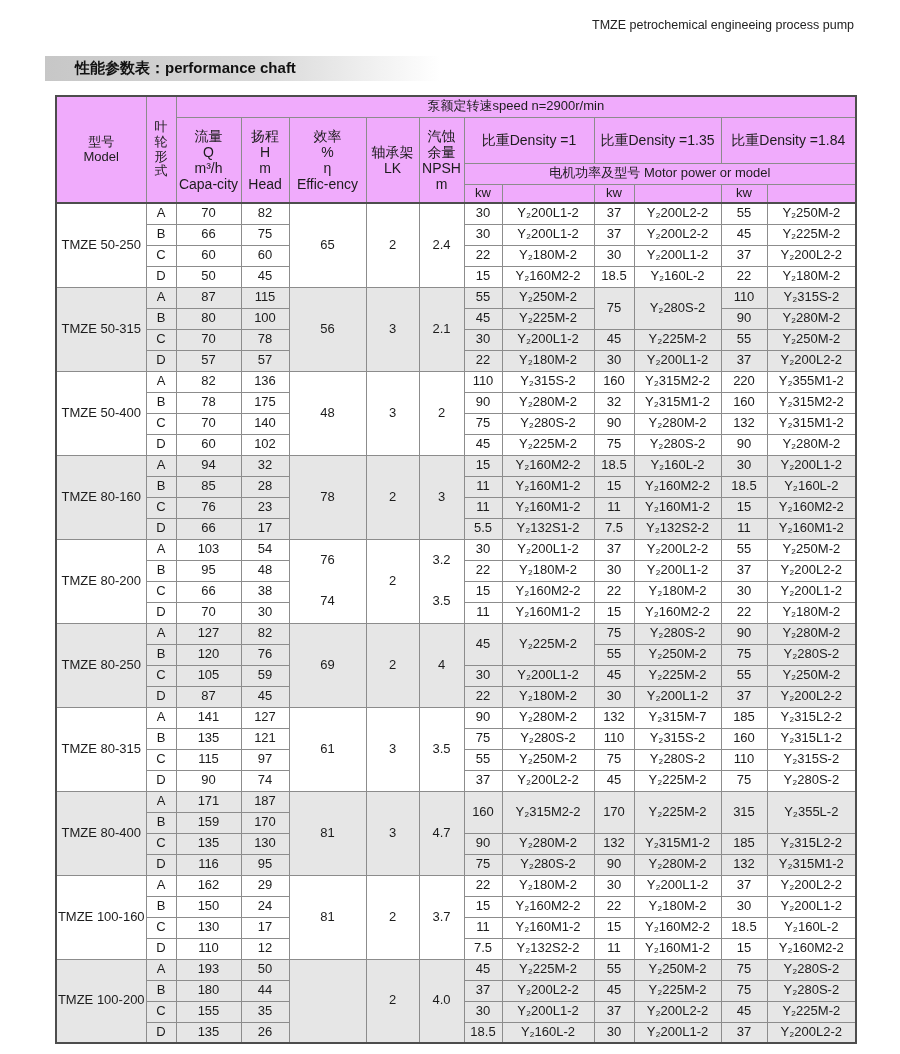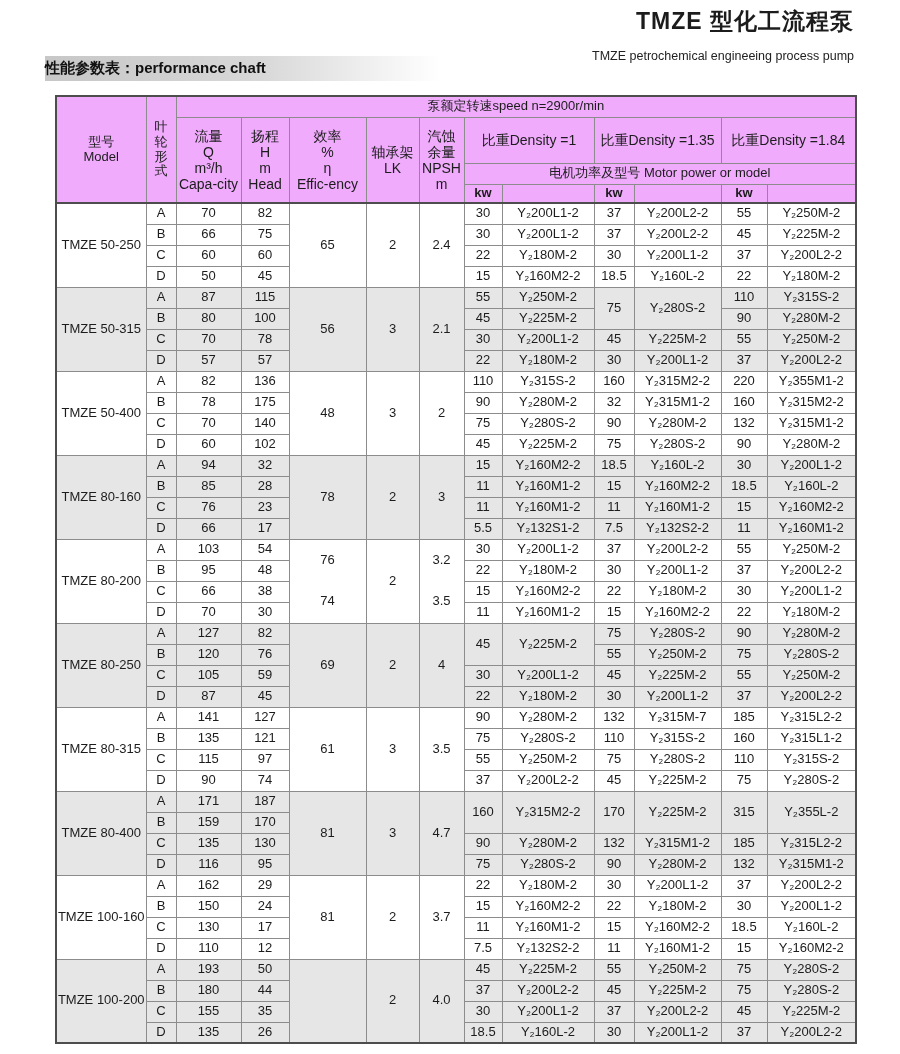--- a/index.html
+++ b/index.html
@@ -12,21 +12,21 @@
     overflow:hidden;
   }
   .titles { position:absolute; top:6px; right:46px; text-align:right; }
   .title-zh { font-size:23px; font-weight:bold; letter-spacing:1px; }
   .title-en { font-size:12.5px; margin-top:12px; color:#222; }
   .section-bar {
     position:absolute; top:56px; left:45px;
     width:395px; height:25px;
     background:linear-gradient(90deg, #c7c7c7 0%, #d8d8d8 55%, #ffffff 100%);
     display:flex; align-items:center;
-    padding-left:0;
+    padding-left:30px;
     font-size:15px; font-weight:600; color:#111;
   }
   table.spec {
     position:absolute; top:95px; left:55px;
     width:800px;
     border-collapse:collapse; table-layout:fixed;
     font-size:13px;
     border:2px solid #4d4d4d;
   }
   .spec th, .spec td {
@@ -34,36 +34,35 @@
     text-align:center; vertical-align:middle;
     padding:0; font-weight:normal;
     line-height:1.15;
     overflow:hidden; white-space:nowrap;
   }
   .spec thead th { background:#f0abfc; font-size:13px; }
   .spec thead { border-bottom:2px solid #4d4d4d; }
   .spec thead tr.h-speed th { height:21px; }
   .spec thead tr.h-density th { height:46px; font-size:14px; }
   .spec thead tr.h-motor th { height:21px;margin-top:46px; }
-  .spec thead tr.h-kw th { height:19px;font-weight:bold; }
+  .spec thead tr.h-kw th { height:19px; }
   .pre { white-space:pre-line !important; }
   .vert { font-size:12px; line-height:14px; }
   .spec tbody td { height:21px; background:#ffffff; }
   .spec tbody td.shade { background:#e6e6e6; }
   .stack {
     display:flex; flex-direction:column;
     justify-content:space-around;
     height:82px;
   }
 </style>
 </head>
 <body>
 
 <div class="titles">
-  <div class="title-zh">TMZE 型化工流程泵</div>
   <div class="title-en">TMZE petrochemical engineeing process pump</div>
 </div>
 
 <div class="section-bar">
   <span>性能参数表：performance chaft</span>
 </div>
 
 <table class="spec">
   <colgroup>
     <col style="width:90px">

